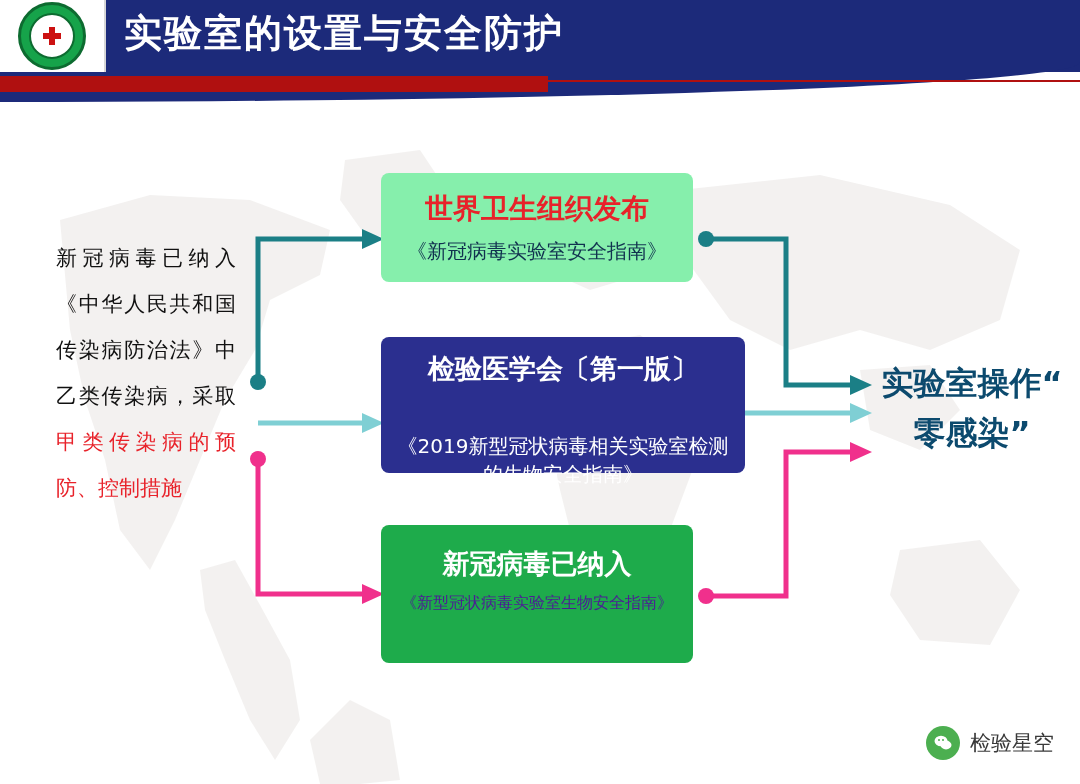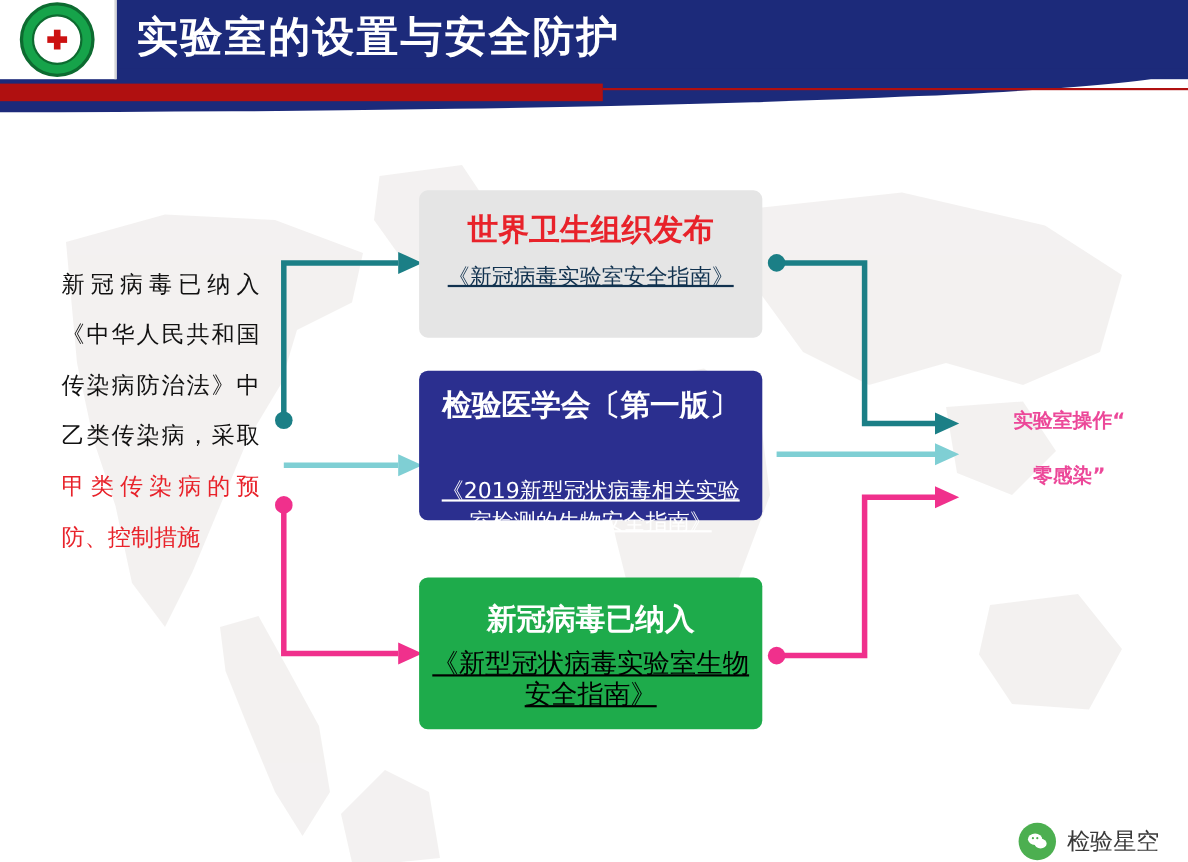--- a/index.html
+++ b/index.html
@@ -80,54 +80,54 @@
     text-align:justify;
   }
   .left-text .red{color:#e8222a;}
 
   .node{
     position:absolute;border-radius:8px;
     text-align:center;
     font-family:"DejaVu Sans", sans-serif;
   }
   .node .title{font-weight:bold;display:block;}
-  .node .sub{display:block;text-decoration:underline;}
+  .node .sub{display:block;}
 
   .node-who{
-    left:381px;top:73px;width:312px;height:134px;
-    background:#e5e5e5;
+    left:381px;top:73px;width:312px;height:109px;
+    background:#86efac;
   }
   .node-who .title{color:#e8222a;font-size:28px;line-height:52px;padding-top:10px;}
   .node-who .sub{color:#11324f;font-size:20px;line-height:28px;padding:2px 14px 0;}
 
   .node-lab{
-    left:381px;top:237px;width:312px;height:136px;
+    left:381px;top:237px;width:364px;height:136px;
     background:#2b2f8f;
   }
   .node-lab .title{color:#ffffff;font-size:27px;line-height:48px;padding-top:8px;}
   .node-lab .sub{color:#ffffff;font-size:20px;line-height:28px;padding:0 12px;margin-top:39px;}
 
   .node-nhc{
     left:381px;top:425px;width:312px;height:138px;
     background:#1eab4b;
   }
   .node-nhc .title{color:#ffffff;font-size:27px;line-height:50px;padding-top:14px;}
-  .node-nhc .sub{color:#000000;font-size:24px;line-height:28px;padding:0 12px;}
+  .node-nhc .sub{color:#4c1d95;font-size:16px;line-height:28px;padding:0 12px;}
 
   .result{
     position:absolute;left:872px;top:258px;width:200px;
-    color:#ec4899;font-size:18px;font-weight:bold;line-height:50px;
+    color:#0c4a6e;font-size:32px;font-weight:bold;line-height:50px;
     text-align:center;font-family:"DejaVu Sans", sans-serif;
   }
 
   .connectors{position:absolute;left:0;top:0;width:1080px;height:684px;}
 
   
   .watermark{
-    position:absolute;right:26px;bottom:2px;
+    position:absolute;right:26px;bottom:24px;
     display:flex;align-items:center;gap:10px;
     color:#3a3a3a;font-size:21px;
     font-family:"DejaVu Sans", sans-serif;
   }
   .wm-circle{
     width:34px;height:34px;border-radius:50%;
     background:#4caf50;display:flex;align-items:center;justify-content:center;
   }
 </style>
 </head>

